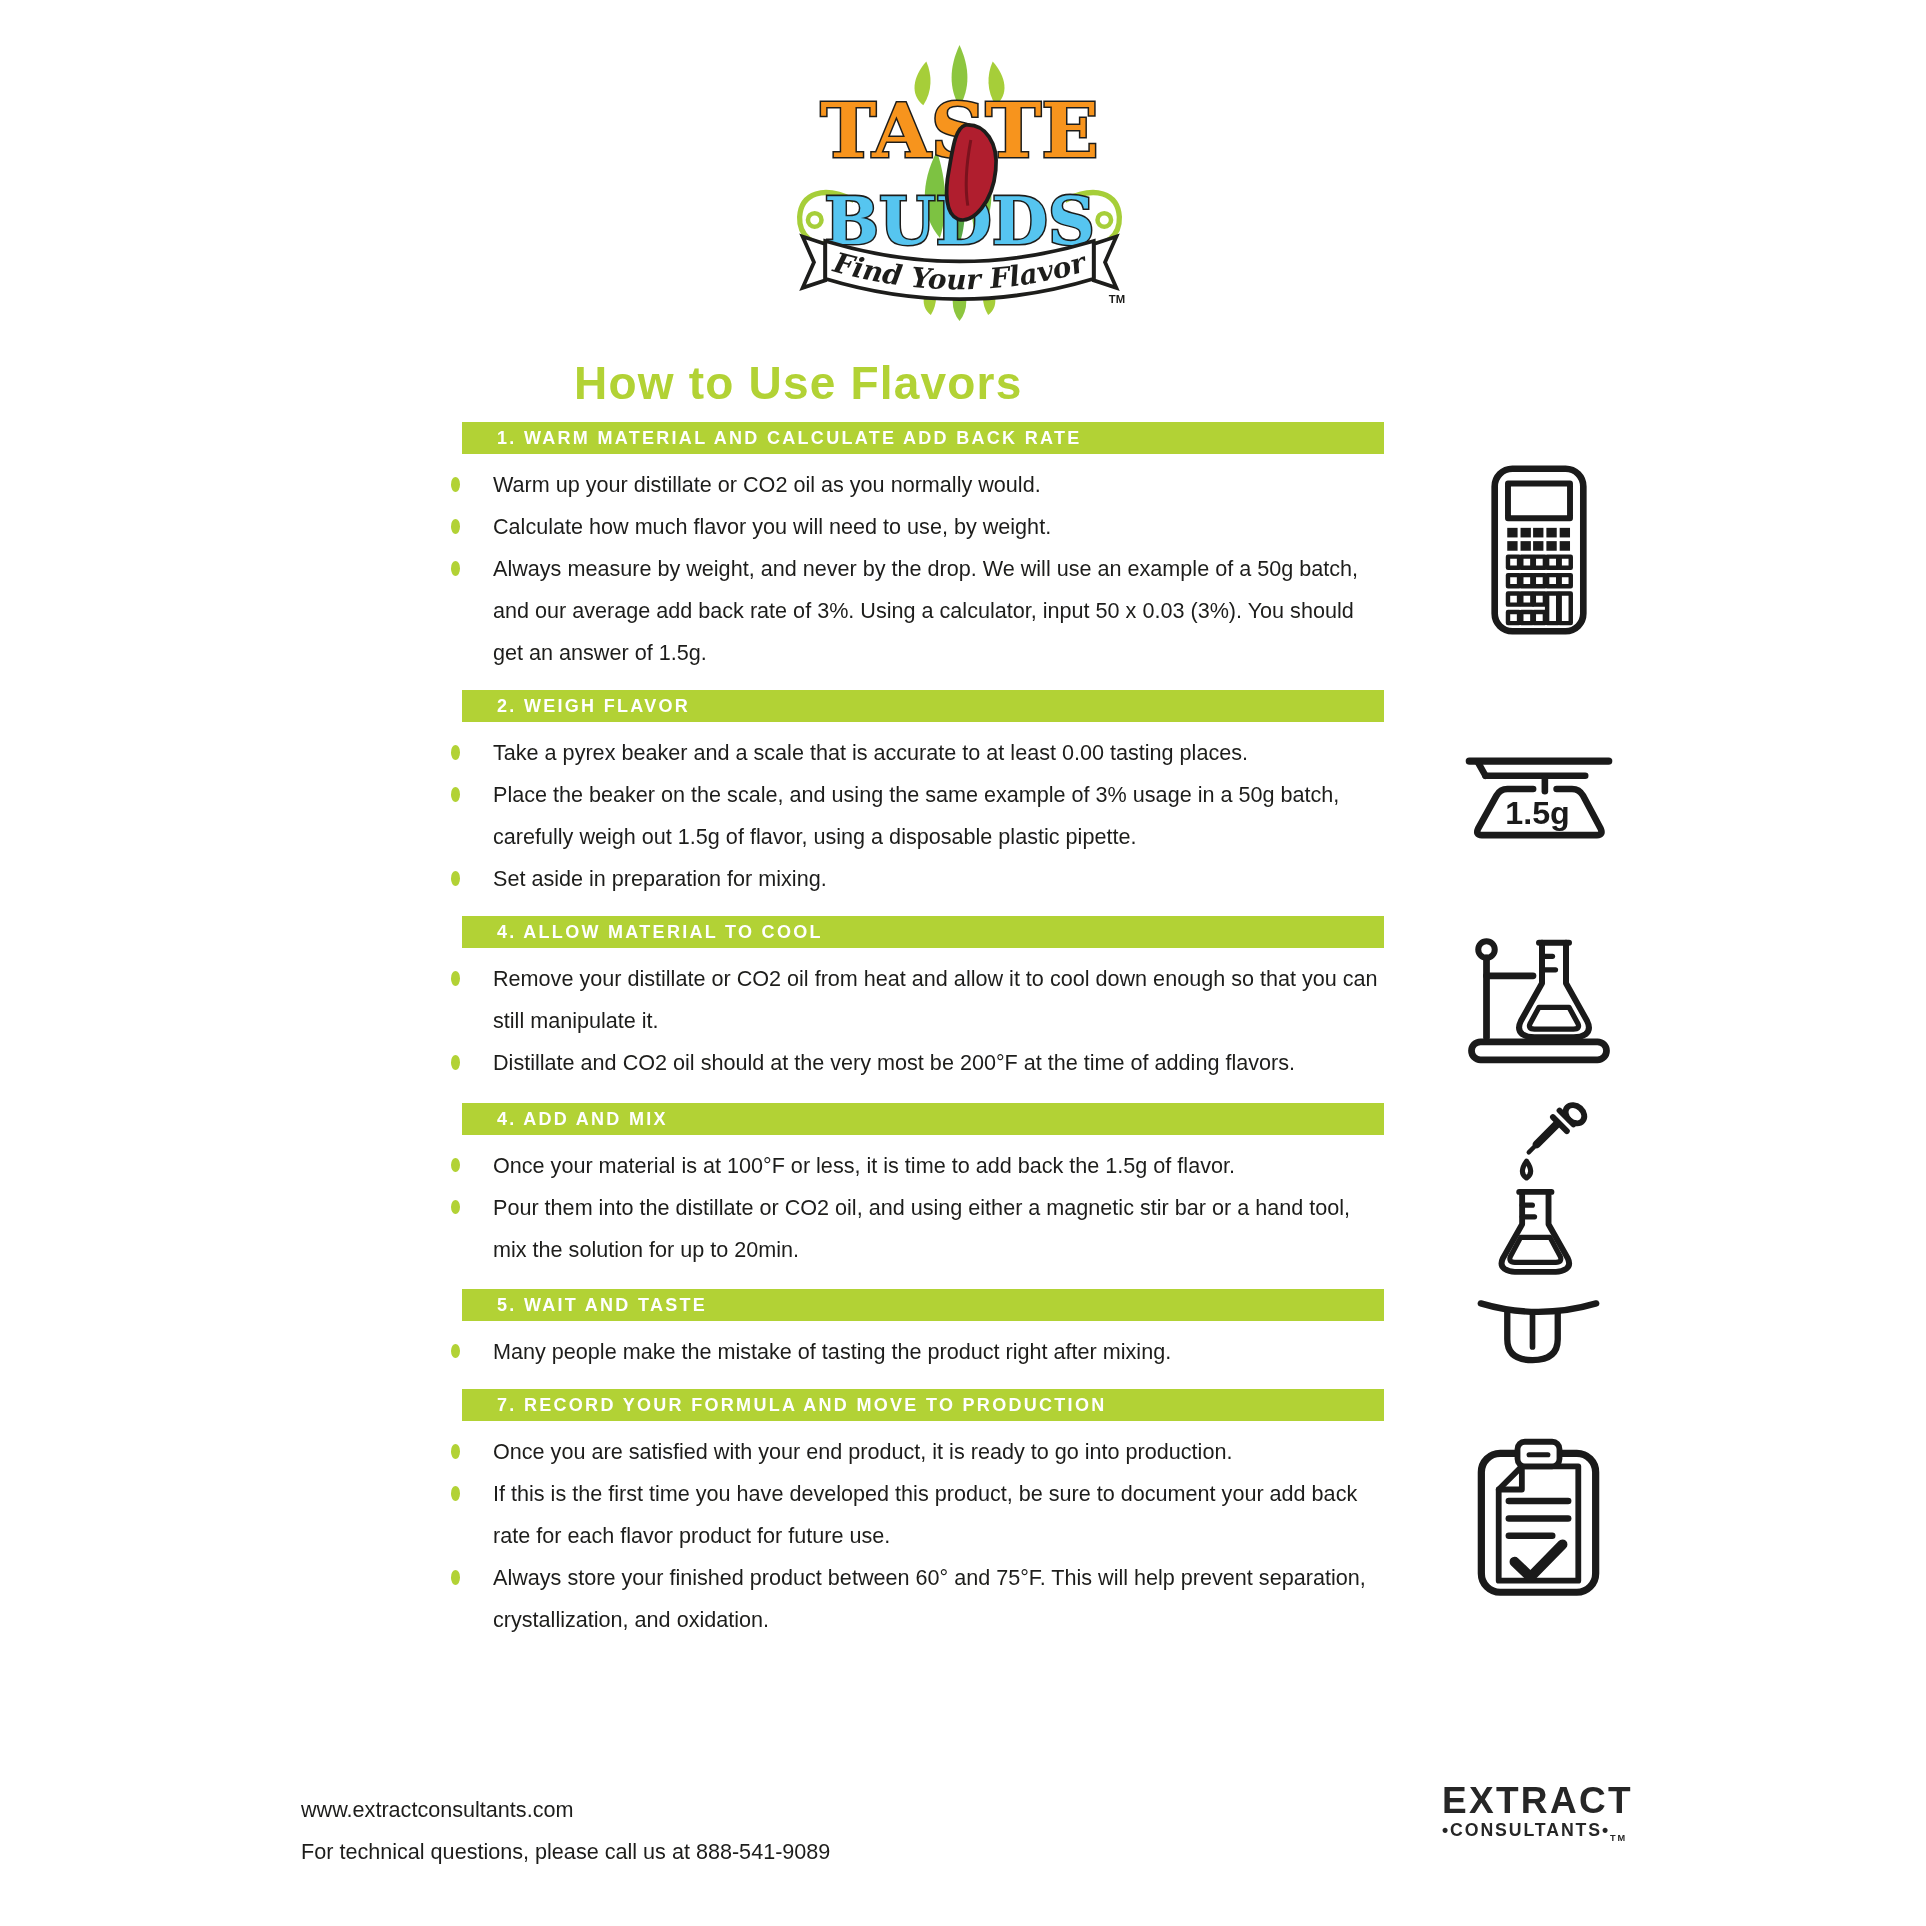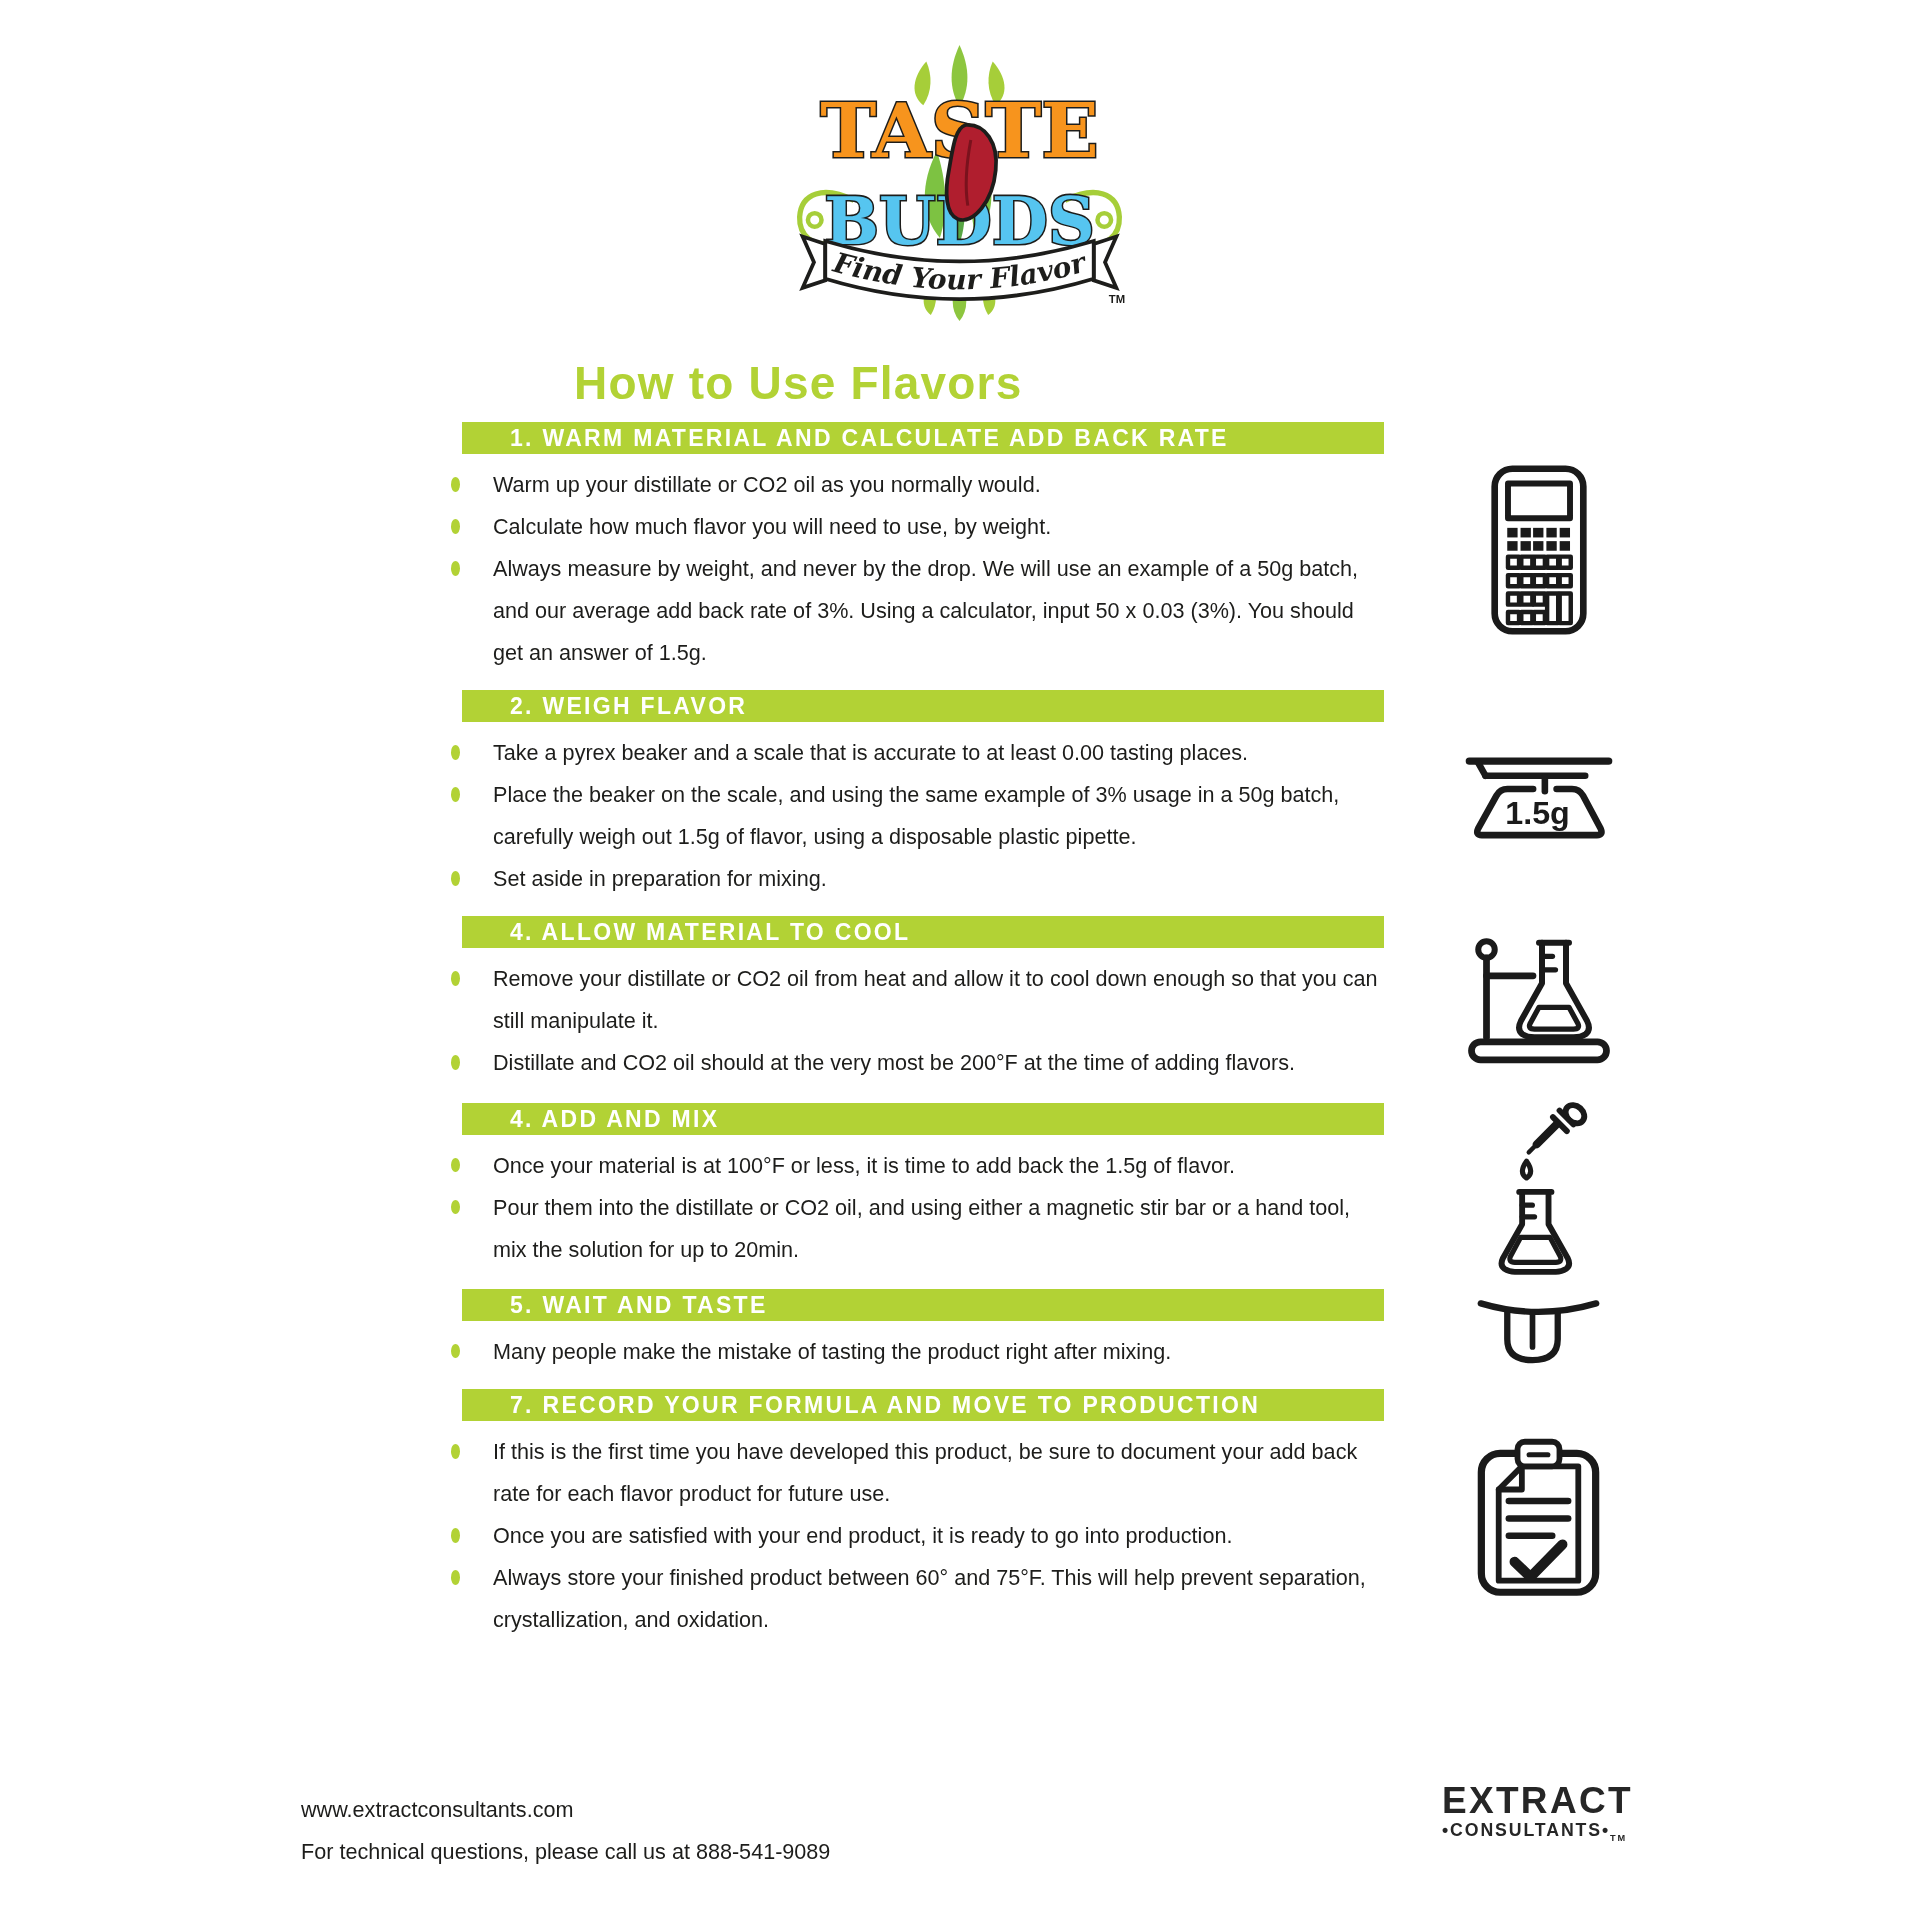--- a/index.html
+++ b/index.html
@@ -4,22 +4,22 @@
 <style>
   html,body{margin:0;padding:0;background:#ffffff;}
   .page{position:relative;width:1926px;height:1926px;background:#ffffff;overflow:hidden;
         font-family:"Liberation Sans",sans-serif;color:#1d1d1b;}
   .logo-wrap{position:absolute;top:42px;left:786px;width:347px;height:281px;}
   .page-title{position:absolute;top:356px;left:574px;width:771px;
               font-size:46px;font-weight:bold;letter-spacing:1.2px;color:#b2d235;}
   .main{position:absolute;top:422px;left:462px;width:1171px;}
   .section{display:flex;align-items:center;margin-bottom:12.3px;}
   .section-text{width:922px;}
-  .bar{background:#b2d235;height:32px;line-height:33px;padding-left:48px;color:#ffffff;
-       font-weight:bold;font-size:23px;letter-spacing:2.3px;box-sizing:border-box;}
+  .bar{background:#b2d235;height:32px;line-height:33px;padding-left:35px;color:#ffffff;
+       font-weight:bold;font-size:18px;letter-spacing:2.3px;box-sizing:border-box;}
   .bullets{padding:10px 0 3.9px 0;}
   .bullet{position:relative;padding-left:31px;font-size:21.6px;line-height:42px;margin:0;}
   .bullet::before{content:"";position:absolute;left:-10.8px;top:13px;width:9.2px;height:14.6px;
                   border-radius:50%;background:#b2d235;}
   .section-icon{width:185px;margin-left:62px;display:flex;align-items:center;justify-content:center;}
   .icon-svg{display:block;}
   .footer-left{position:absolute;left:301px;top:1789px;font-size:21.6px;line-height:42px;}
   .footer-logo{position:absolute;left:1442px;top:1782px;width:231px;}
   .footer-brand{font-size:37px;font-weight:bold;letter-spacing:2.3px;color:#262626;line-height:37px;}
   .footer-brand-sub{font-size:17.7px;font-weight:bold;letter-spacing:1.9px;color:#262626;line-height:23px;}
@@ -200,22 +200,22 @@
           <path d="M48 26 L48 70 Q48 103 88 103 Q128 103 128 70 L128 28" stroke-width="10"></path>
           <line x1="88" y1="30" x2="88" y2="82" stroke-width="9"></line>
         </svg>
       </div>
     </div>
 
     <div class="section">
       <div class="section-text">
         <div class="bar">7. RECORD YOUR FORMULA AND MOVE TO PRODUCTION</div>
         <div class="bullets">
+          <p class="bullet">Once you are satisfied with your end product, it is ready to go into production.</p>
           <p class="bullet">If this is the first time you have developed this product, be sure to document your add back rate for each flavor product for future use.</p>
-          <p class="bullet">Once you are satisfied with your end product, it is ready to go into production.</p>
           <p class="bullet">Always store your finished product between 60° and 75°F. This will help prevent separation, crystallization, and oxidation.</p>
         </div>
       </div>
       <div class="section-icon">
         <svg class="icon-svg" viewBox="0 0 170 220" width="123" height="160" fill="none" stroke="#1a1a1a" stroke-linecap="round" stroke-linejoin="round">
           <rect x="6" y="22" width="158" height="192" rx="26" stroke-width="10"></rect>
           <path d="M30 72 L62 40 L140 40 L140 198 L30 198 Z" stroke-width="8"></path>
           <path d="M62 40 L62 72 L30 72" stroke-width="8"></path>
           <rect x="56" y="6" width="58" height="34" rx="10" fill="#ffffff" stroke-width="8"></rect>
           <line x1="72" y1="24" x2="98" y2="24" stroke-width="7"></line>

